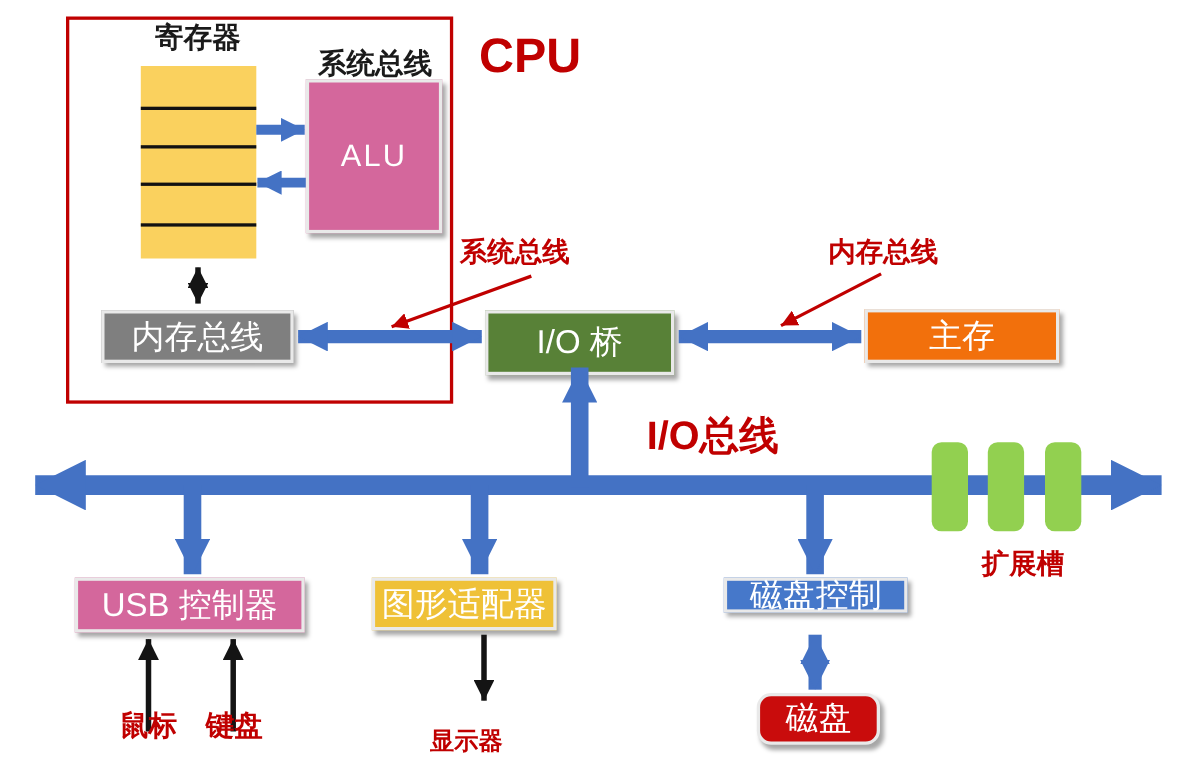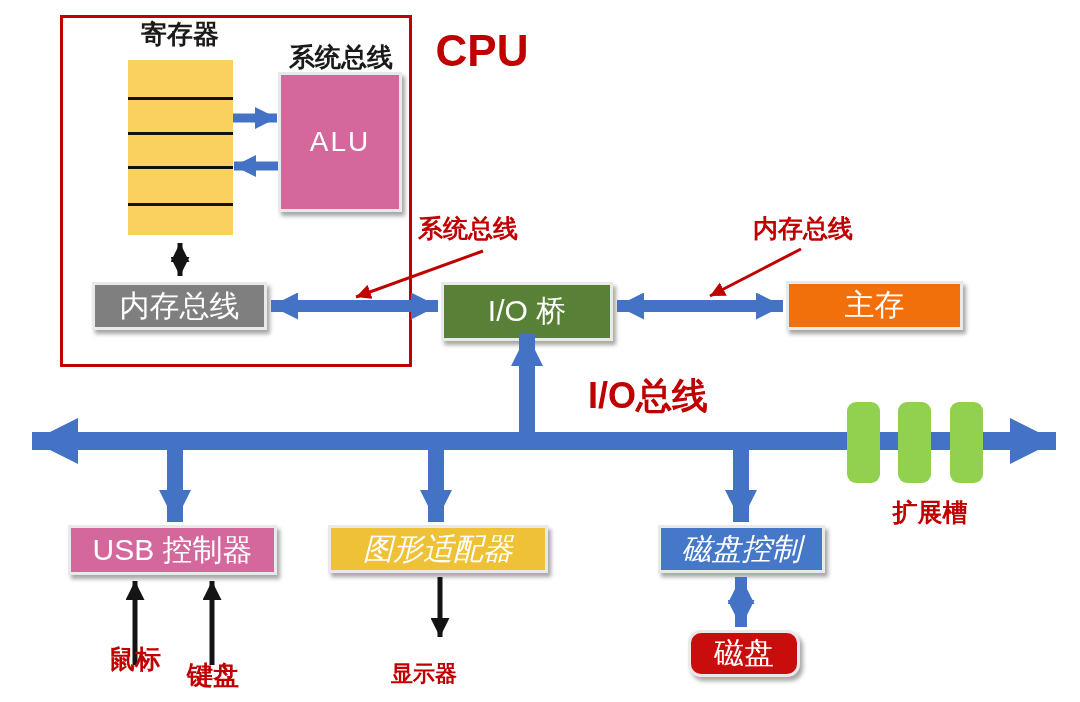--- a/index.html
+++ b/index.html
@@ -56,25 +56,25 @@
     </div>
 
     <div class="box" style="left:786px;top:281px;width:177px;height:49px;background:#F2700C;">
       <span>主存</span>
     </div>
 
     <div class="box" style="left:68px;top:525px;width:209px;height:50px;background:#D4679C;">
       <span>USB 控制器</span>
     </div>
 
-    <div class="box" style="left:328px;top:525px;width:220px;height:48px;background:#EFC137;font-style:italic;">
+    <div class="box" style="left:338px;top:525px;width:168px;height:48px;background:#EFC137;">
       <span>图形适配器</span>
     </div>
 
-    <div class="box" style="left:658px;top:525px;width:167px;height:48px;background:#4678CA;font-style:italic;">
+    <div class="box" style="left:658px;top:525px;width:167px;height:32px;background:#4678CA;">
       <span>磁盘控制</span>
     </div>
 
     <div class="box" style="left:688px;top:630px;width:112px;height:47px;background:#C90C0C;border-radius:13px;">
       <span>磁盘</span>
     </div>
   </div>
 
   <svg class="overlay" width="1080" height="702" viewBox="0 0 1080 702">
     <defs>
@@ -133,17 +133,17 @@
 
   <div class="lbllayer">
     <div class="lbl" style="left:180px;top:17px;font-size:26px;text-align:right;">寄存器</div>
     <div class="lbl" style="left:341px;top:40px;font-size:26px;">系统总线</div>
     <div class="lbl red" style="left:482px;top:26px;font-size:44px;">CPU</div>
     <div class="lbl red" style="left:468px;top:212px;font-size:25px;">系统总线</div>
     <div class="lbl red" style="left:803px;top:212px;font-size:25px;">内存总线</div>
     <div class="lbl red" style="left:648px;top:372px;font-size:36px;">I/O总线</div>
     <div class="lbl red" style="left:930px;top:496px;font-size:25px;">扩展槽</div>
     <div class="lbl red" style="left:135px;top:642px;font-size:26px;">鼠标</div>
-    <div class="lbl red" style="left:213px;top:642px;font-size:26px;margin-top:16px;">键盘</div>
+    <div class="lbl red" style="left:213px;top:642px;font-size:26px;">键盘</div>
     <div class="lbl red" style="left:424px;top:642px;font-size:22px;margin-top:17px;">显示器</div>
   </div>
 
 </div>
 
 </body></html>

